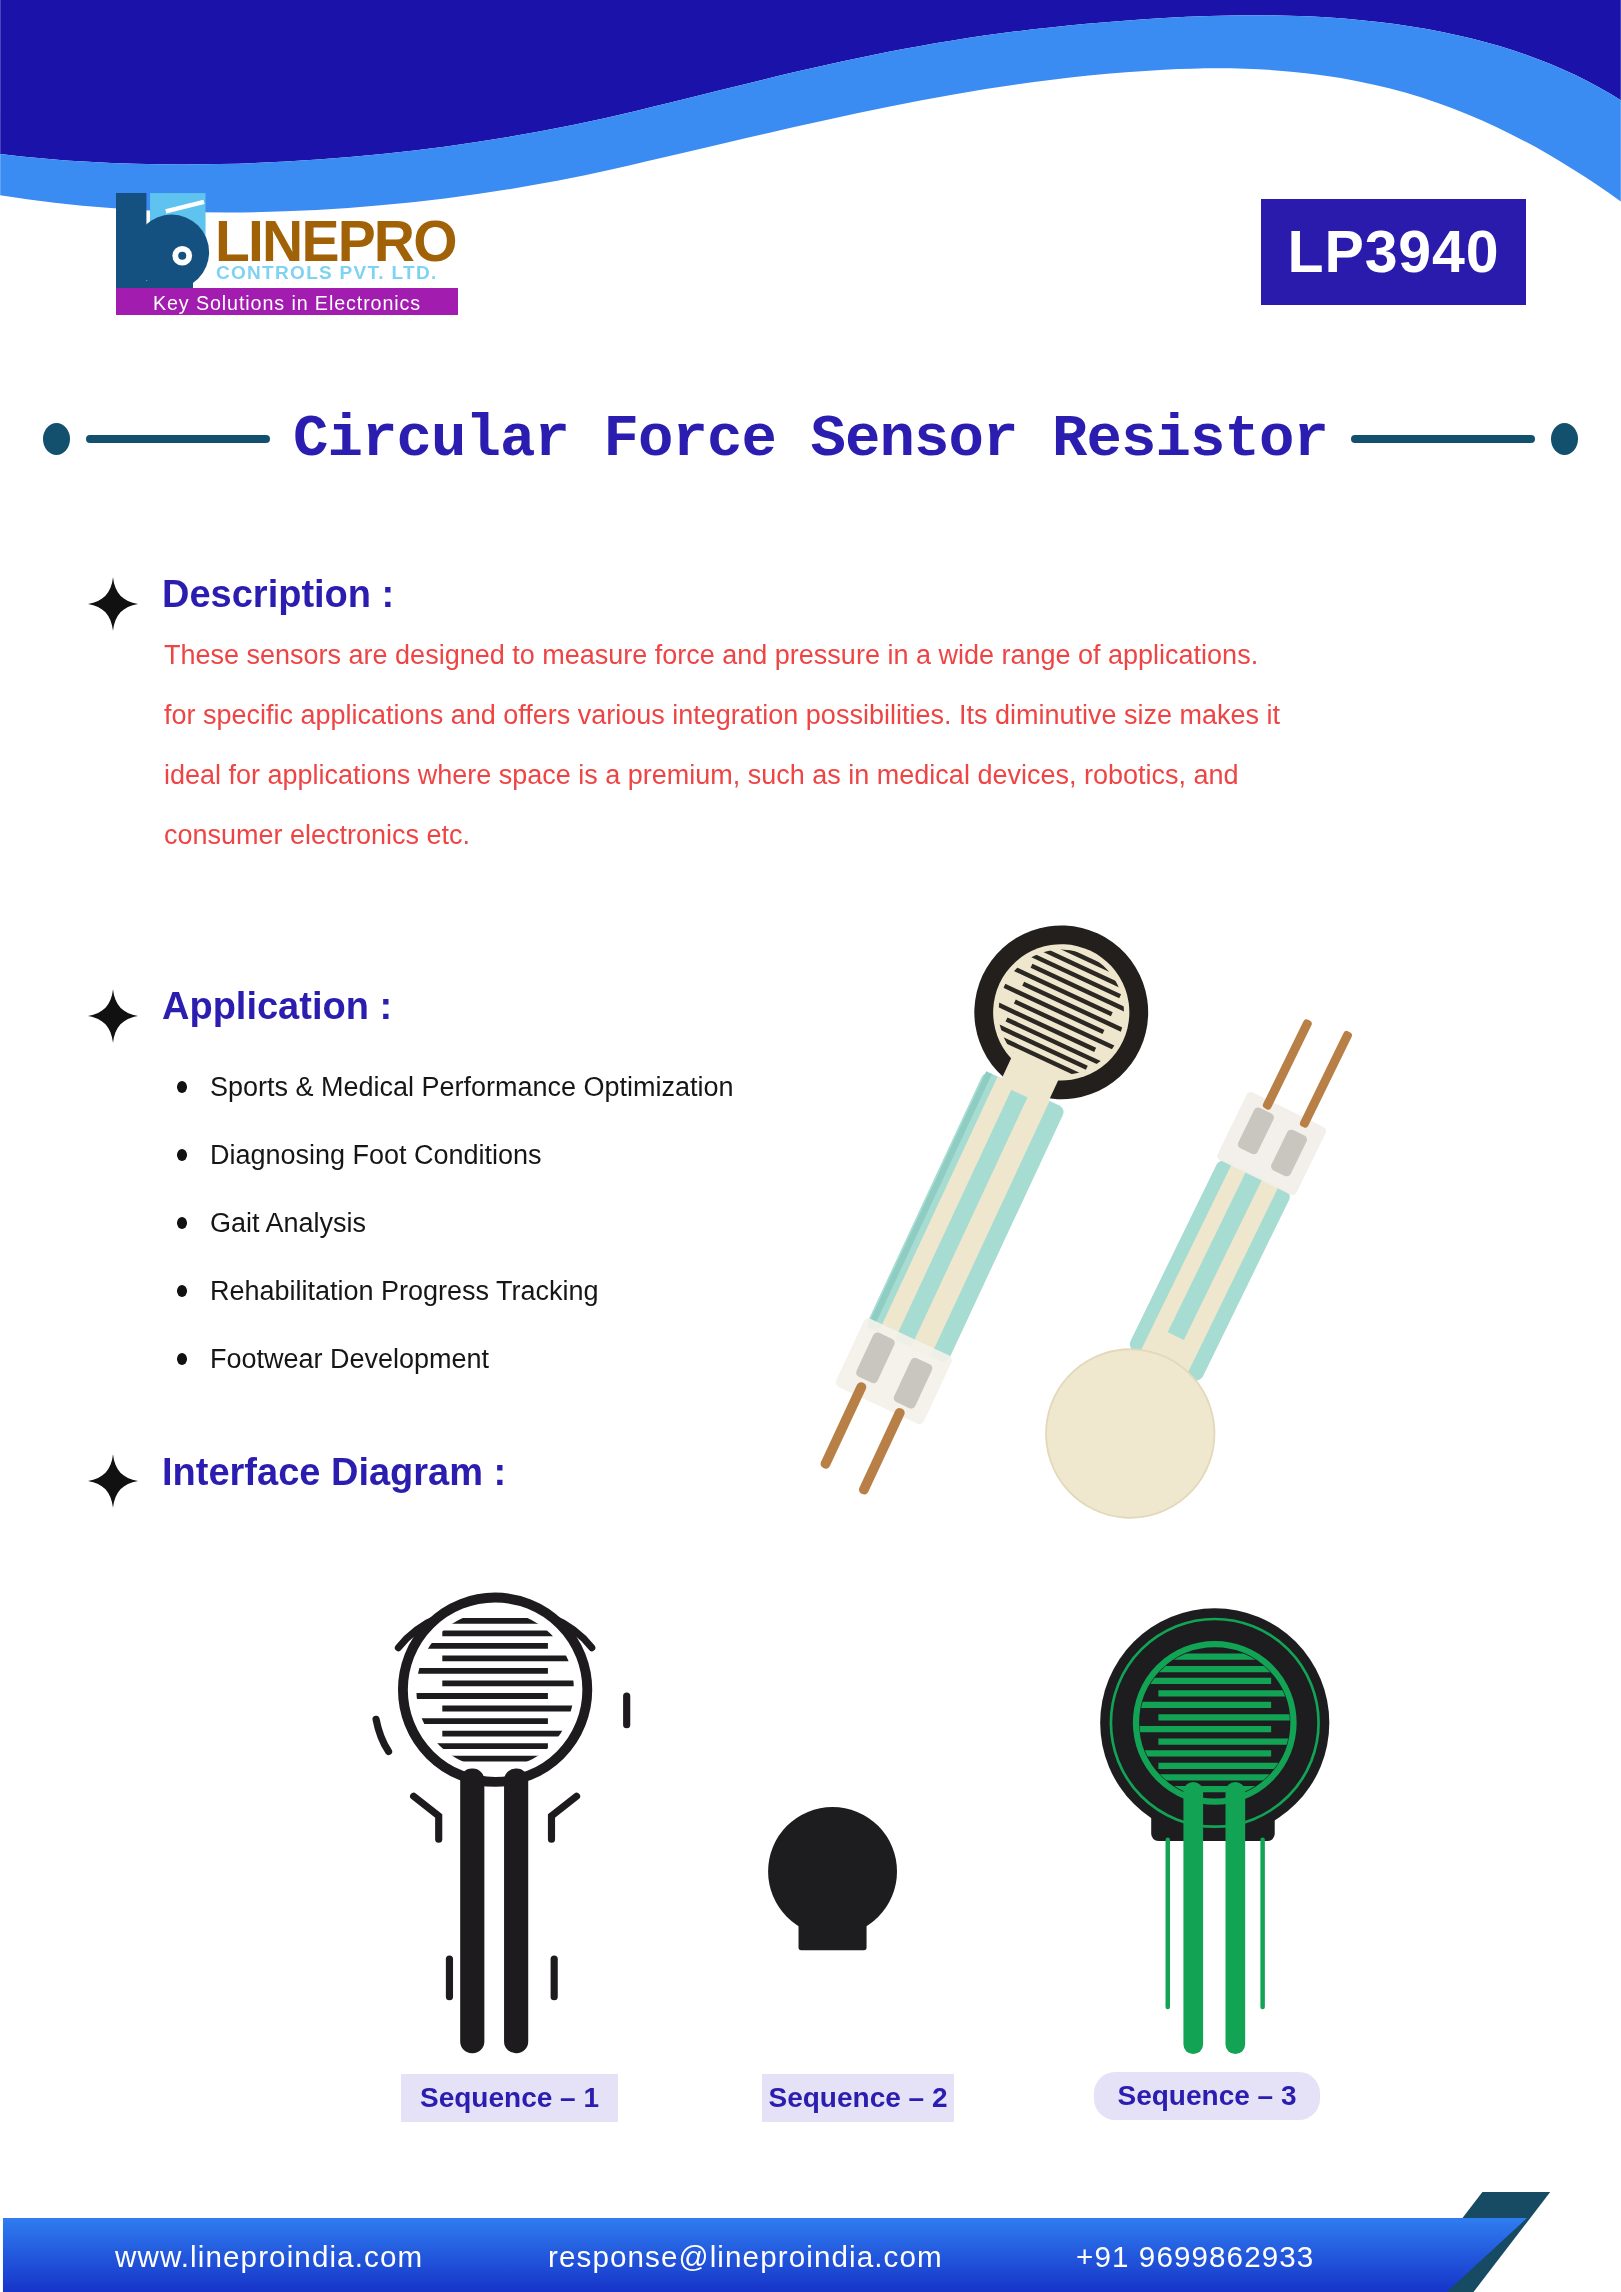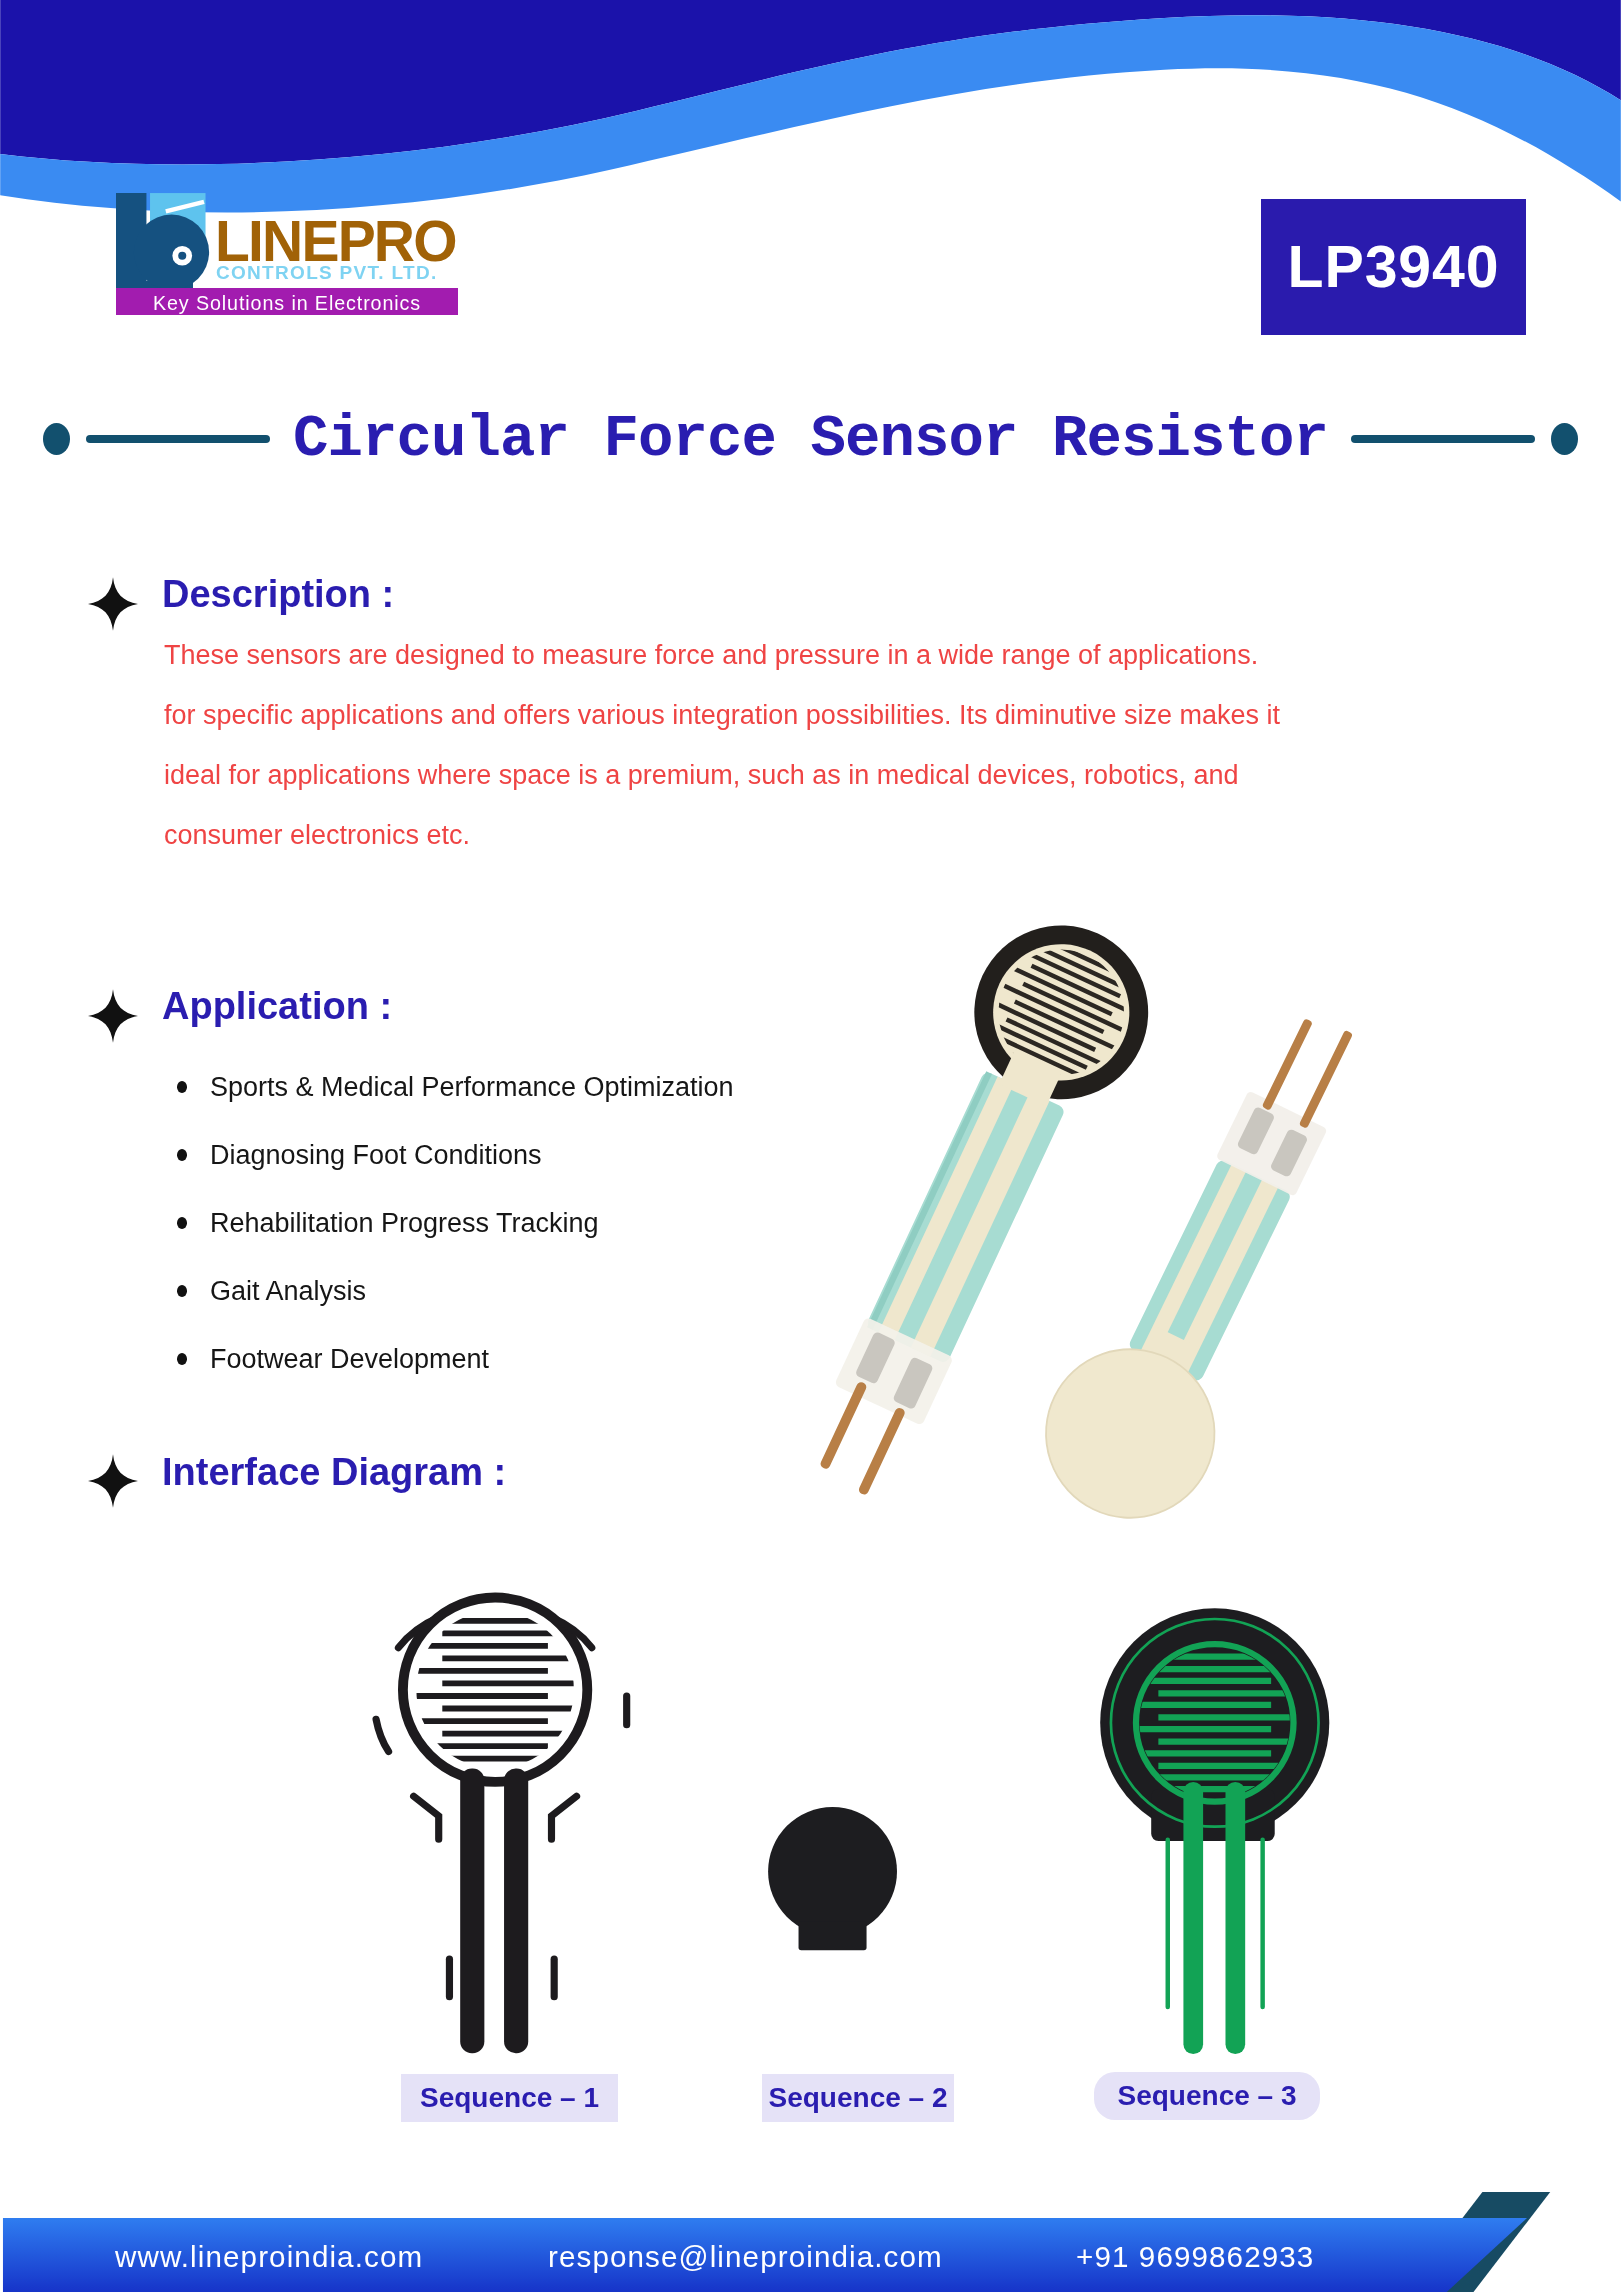--- a/index.html
+++ b/index.html
@@ -1,21 +1,21 @@
 <!DOCTYPE html>
 <html style="font-size:14.3px"><head>
 <meta charset="utf-8">
 <style>
   html,body{margin:0;padding:0;background:#ffffff;}
   #page{position:relative;width:1621px;height:2293px;background:#ffffff;overflow:hidden;
         font-family:"Liberation Sans",sans-serif;}
   .abs{position:absolute;}
 
   
-  #badge{left:1261px;top:199px;width:265px;height:136px;background:#2a1bad;color:#ffffff;
+  #badge{left:1261px;top:199px;width:265px;height:106px;background:#2a1bad;color:#ffffff;
          display:flex;align-items:center;justify-content:center;font-size:59px;font-weight:bold;letter-spacing:0.9px;}
   #logo-name{left:215px;top:216px;font-size:57px;font-weight:bold;color:#a16207;letter-spacing:-1.8px;line-height:50px;}
   #logo-subtitle{left:216px;top:262px;font-size:19px;font-weight:bold;color:#7fd3f2;letter-spacing:1.3px;}
   #logo-tagline{left:116px;top:288px;width:342px;height:27px;background:#a21caf;color:#ffffff;
                 display:flex;align-items:flex-end;justify-content:center;font-size:19.7px;letter-spacing:0.9px;}
 
   
   #title-row{left:0;top:394px;width:1621px;height:90px;display:flex;align-items:center;justify-content:center;gap:16px;font-family:Liberation Mono, monospace;}
   .t-line{width:184px;height:8px;background:#12506e;border-radius:4.5px;}
   .t-dot{width:27px;height:32px;background:#12506e;border-radius:50%;}
@@ -100,25 +100,25 @@
     <div class="bullet-row">
       <div class="bullet-dot"></div>
       <div class="bullet-text">Sports &amp; Medical Performance Optimization</div>
     </div>
     <div class="bullet-row">
       <div class="bullet-dot"></div>
       <div class="bullet-text">Diagnosing Foot Conditions</div>
     </div>
     <div class="bullet-row">
       <div class="bullet-dot"></div>
+      <div class="bullet-text">Gait Analysis</div>
+    </div>
+    <div class="bullet-row">
+      <div class="bullet-dot"></div>
       <div class="bullet-text">Rehabilitation Progress Tracking</div>
-    </div>
-    <div class="bullet-row">
-      <div class="bullet-dot"></div>
-      <div class="bullet-text">Gait Analysis</div>
     </div>
     <div class="bullet-row">
       <div class="bullet-dot"></div>
       <div class="bullet-text">Footwear Development</div>
     </div>
   </div>
 
   <svg class="abs" style="left:770px;top:860px" width="699" height="690" viewBox="860 960 780 770">
 
     <g transform="translate(1185,1130) rotate(25)">

